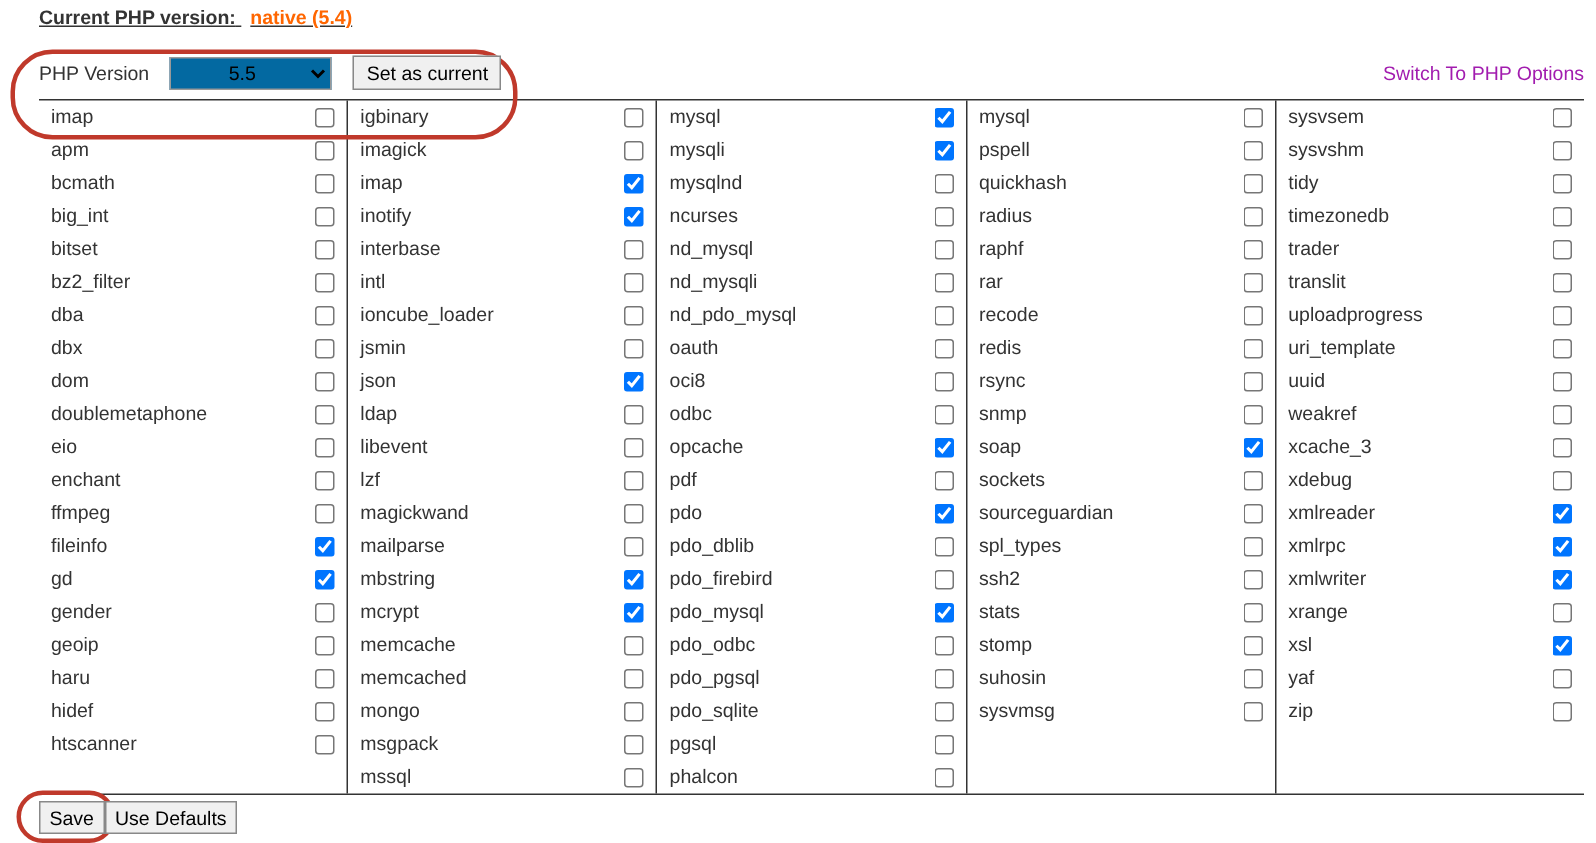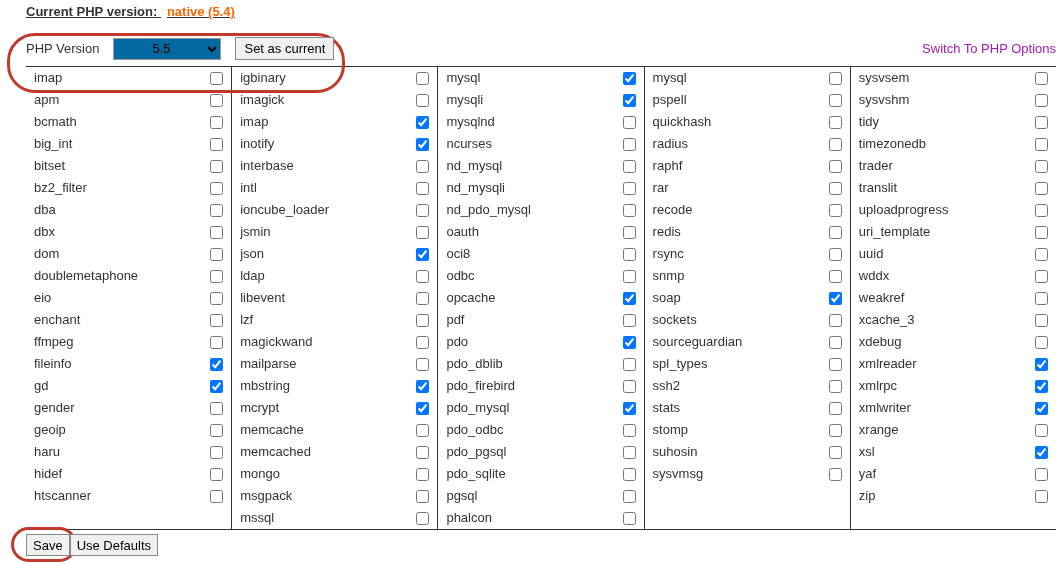--- a/index.html
+++ b/index.html
@@ -522,24 +522,20 @@
         </div>
         <div class="ext-row">
           <span class="ext-name">uri_template</span>
           <input type="checkbox" class="ext-check" style="">
         </div>
         <div class="ext-row">
           <span class="ext-name">uuid</span>
           <input type="checkbox" class="ext-check" style="">
         </div>
         <div class="ext-row">
-          <span class="ext-name">wddx</span>
-          <input type="checkbox" class="ext-check" style="">
-        </div>
-        <div class="ext-row">
           <span class="ext-name">weakref</span>
           <input type="checkbox" class="ext-check" style="">
         </div>
         <div class="ext-row">
           <span class="ext-name">xcache_3</span>
           <input type="checkbox" class="ext-check" style="">
         </div>
         <div class="ext-row">
           <span class="ext-name">xdebug</span>
           <input type="checkbox" class="ext-check" style="">

